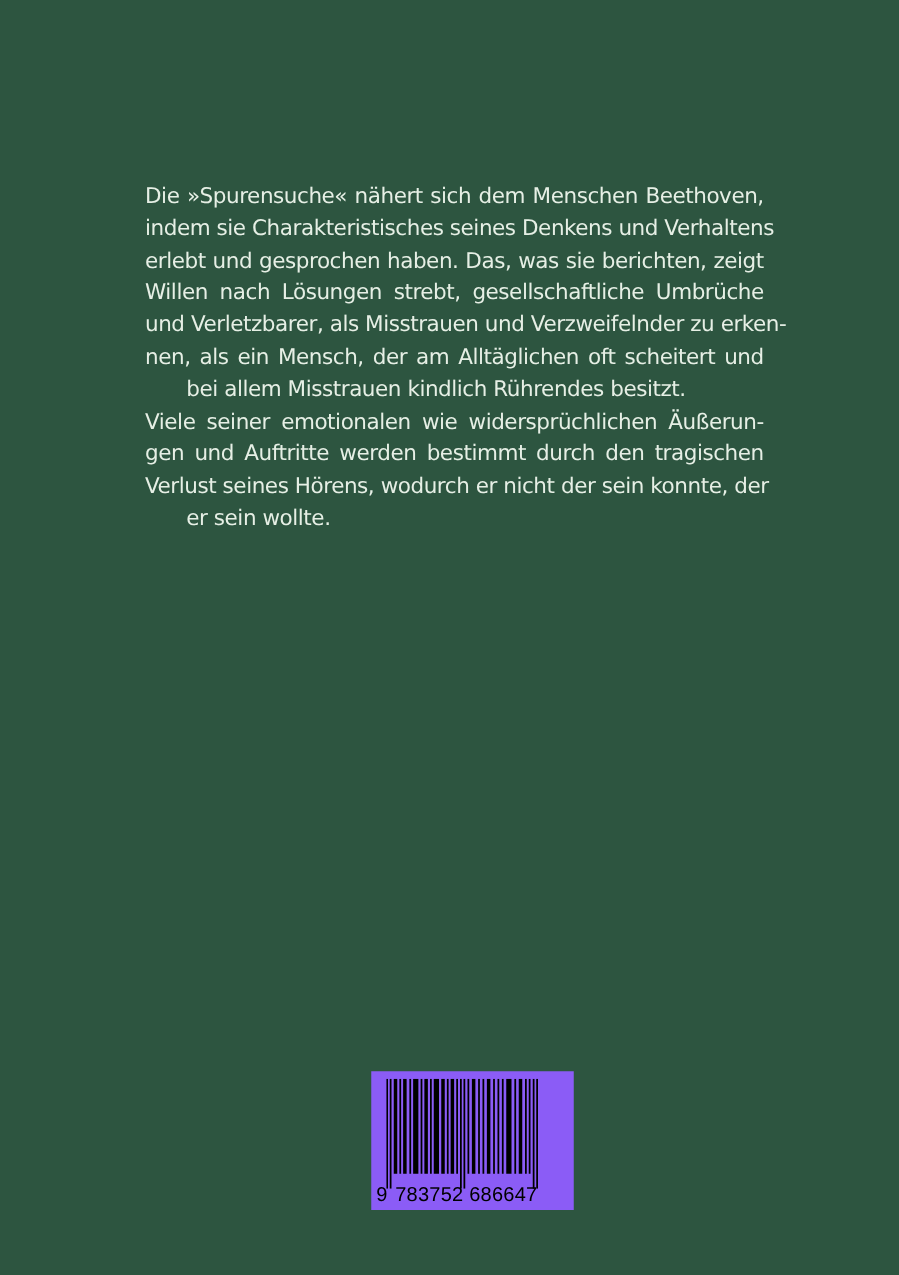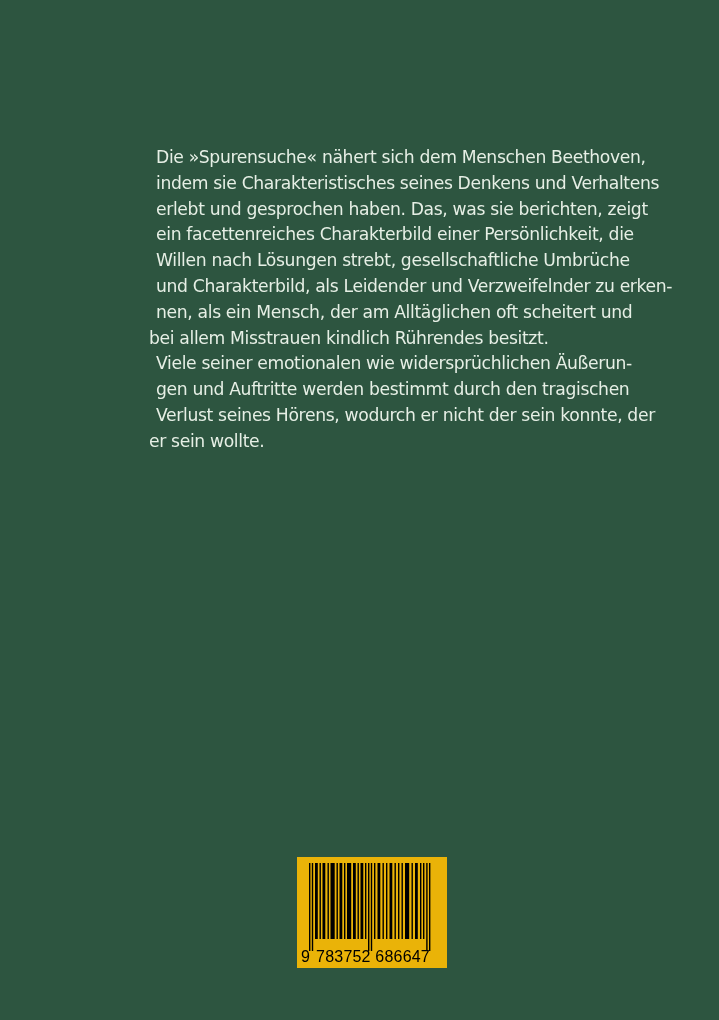--- a/index.html
+++ b/index.html
@@ -32,33 +32,32 @@
     .line {
       display: block;
       height: 25.8px;
       line-height: 25.8px;
       white-space: nowrap;
       overflow: visible;
     }
     .line.j {
       text-align: justify;
       text-align-last: justify;
-      margin-left: 40px;
     }
     .line.l {
       text-align: left;
       margin-left: 33px;
     }
     .barcode {
       position: absolute;
       left: 297px;
       top: 857px;
-      width: 150px;
+      width: 162px;
       height: 111px;
-      background: #eab308;
+      background: #8b5cf6;
     }
     .bars {
       position: absolute;
       left: 12px;
       top: 6px;
       width: 122px;
       height: 88px;
     }
     .bars svg { display: block; }
     .isbn {
@@ -77,23 +76,22 @@
   </style>
 </head>
 <body>
 
 <div class="cover">
 
   <div class="blurb">
     <span class="line j">Die »Spurensuche« nähert sich dem Menschen Beethoven,</span>
     <span class="line j">indem sie Charakteristisches seines Denkens und Verhaltens</span>
     <span class="line j">erlebt und gesprochen haben. Das, was sie berichten, zeigt</span>
-    <span class="line j">ein facettenreiches Charakterbild einer Persönlichkeit, die</span>
     <span class="line j">Willen nach Lösungen strebt, gesellschaftliche Umbrüche</span>
-    <span class="line j">und Charakterbild, als Leidender und Verzweifelnder zu erken-</span>
+    <span class="line j">und Verletzbarer, als Misstrauen und Verzweifelnder zu erken-</span>
     <span class="line j">nen, als ein Mensch, der am Alltäglichen oft scheitert und</span>
     <span class="line l">bei allem Misstrauen kindlich Rührendes besitzt.</span>
     <span class="line j">Viele seiner emotionalen wie widersprüchlichen Äußerun-</span>
     <span class="line j">gen und Auftritte werden bestimmt durch den tragischen</span>
     <span class="line j">Verlust seines Hörens, wodurch er nicht der sein konnte, der</span>
     <span class="line l">er sein wollte.</span>
   </div>
 
   <div class="barcode">
     <div class="bars">

